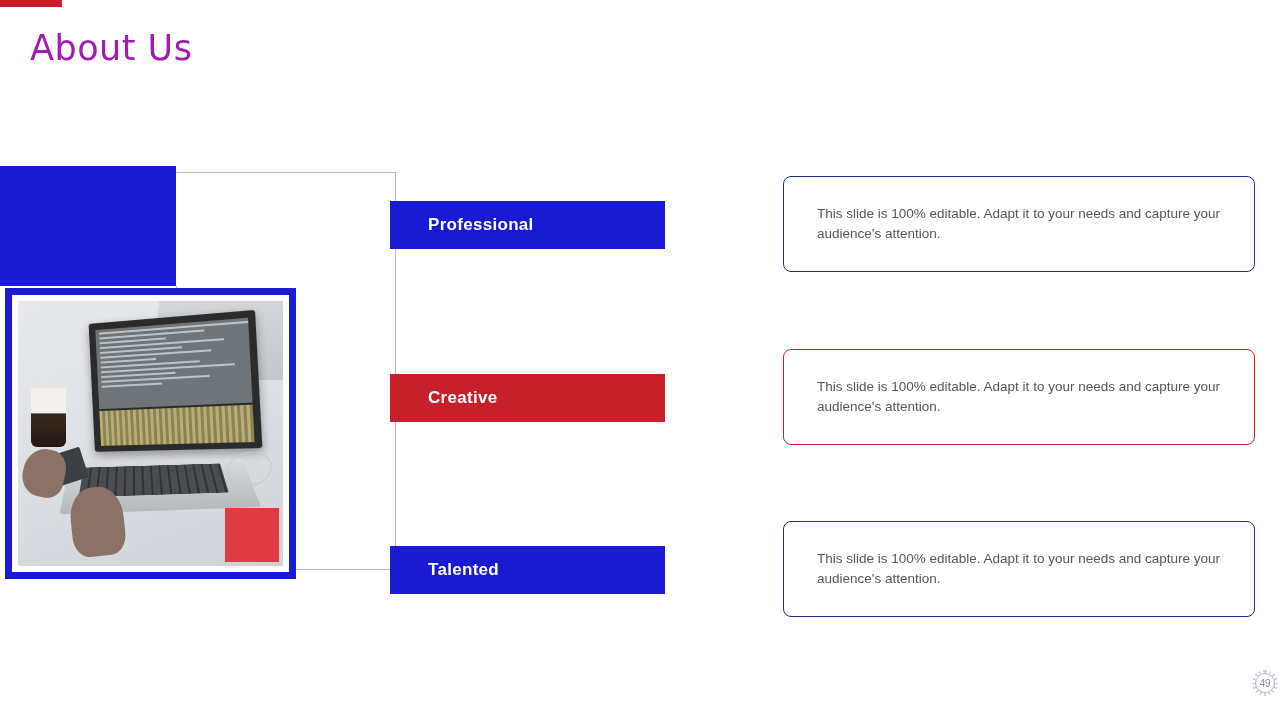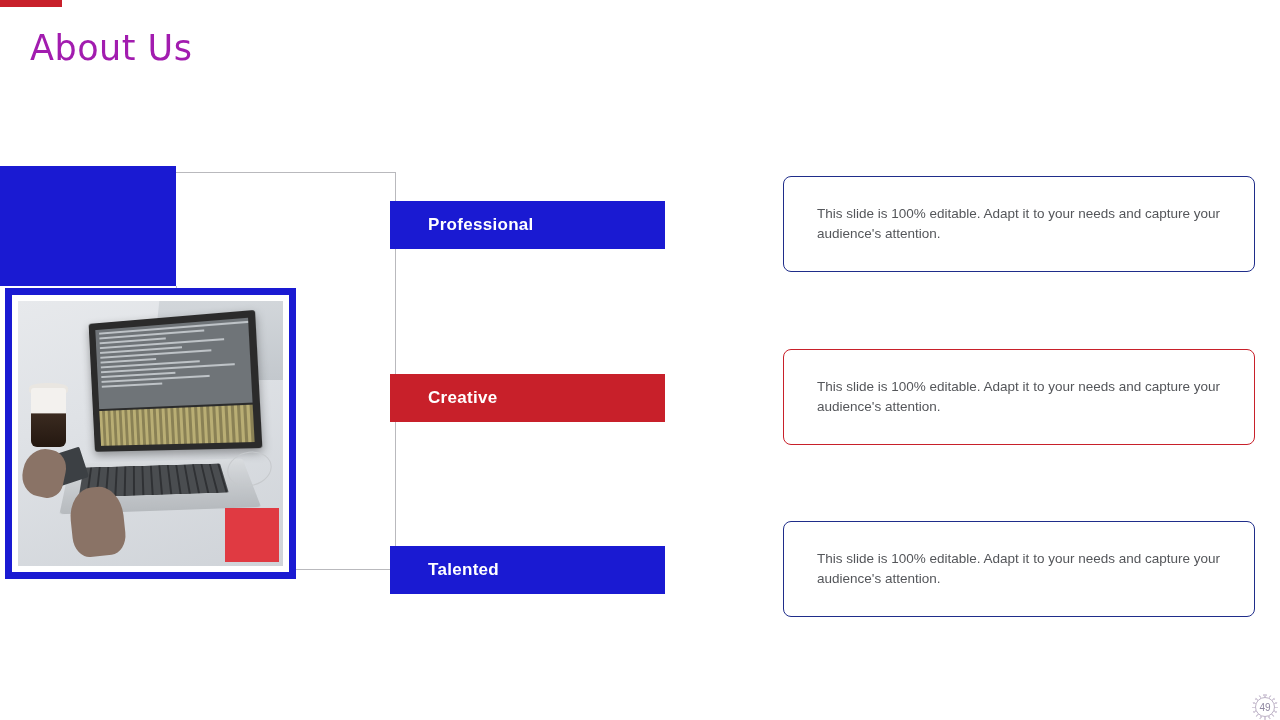--- a/index.html
+++ b/index.html
@@ -171,21 +171,21 @@
   .callout.blue { border:1.3px solid #1f2d8a; }
   .callout.red  { border:1.3px solid #c8202a; }
   .callout p {
     margin:0 30px 0 33px;
     font-size:13.5px; line-height:1.45; color:#54565a;
     font-family:"Liberation Sans", sans-serif;
   }
 
   
   .page-badge {
-    position:absolute; right:2px; bottom:0;
+    position:absolute; right:2px; bottom:24px;
     width:26px; height:26px;
     display:flex; align-items:center; justify-content:center;
   }
   .page-badge .gear {
     position:absolute; inset:0;
     background:
       conic-gradient(from 0deg,
         #cfc6d6 0deg 8deg, transparent 8deg 22deg,
         #cfc6d6 22deg 30deg, transparent 30deg 44deg,
         #cfc6d6 44deg 52deg, transparent 52deg 66deg,

